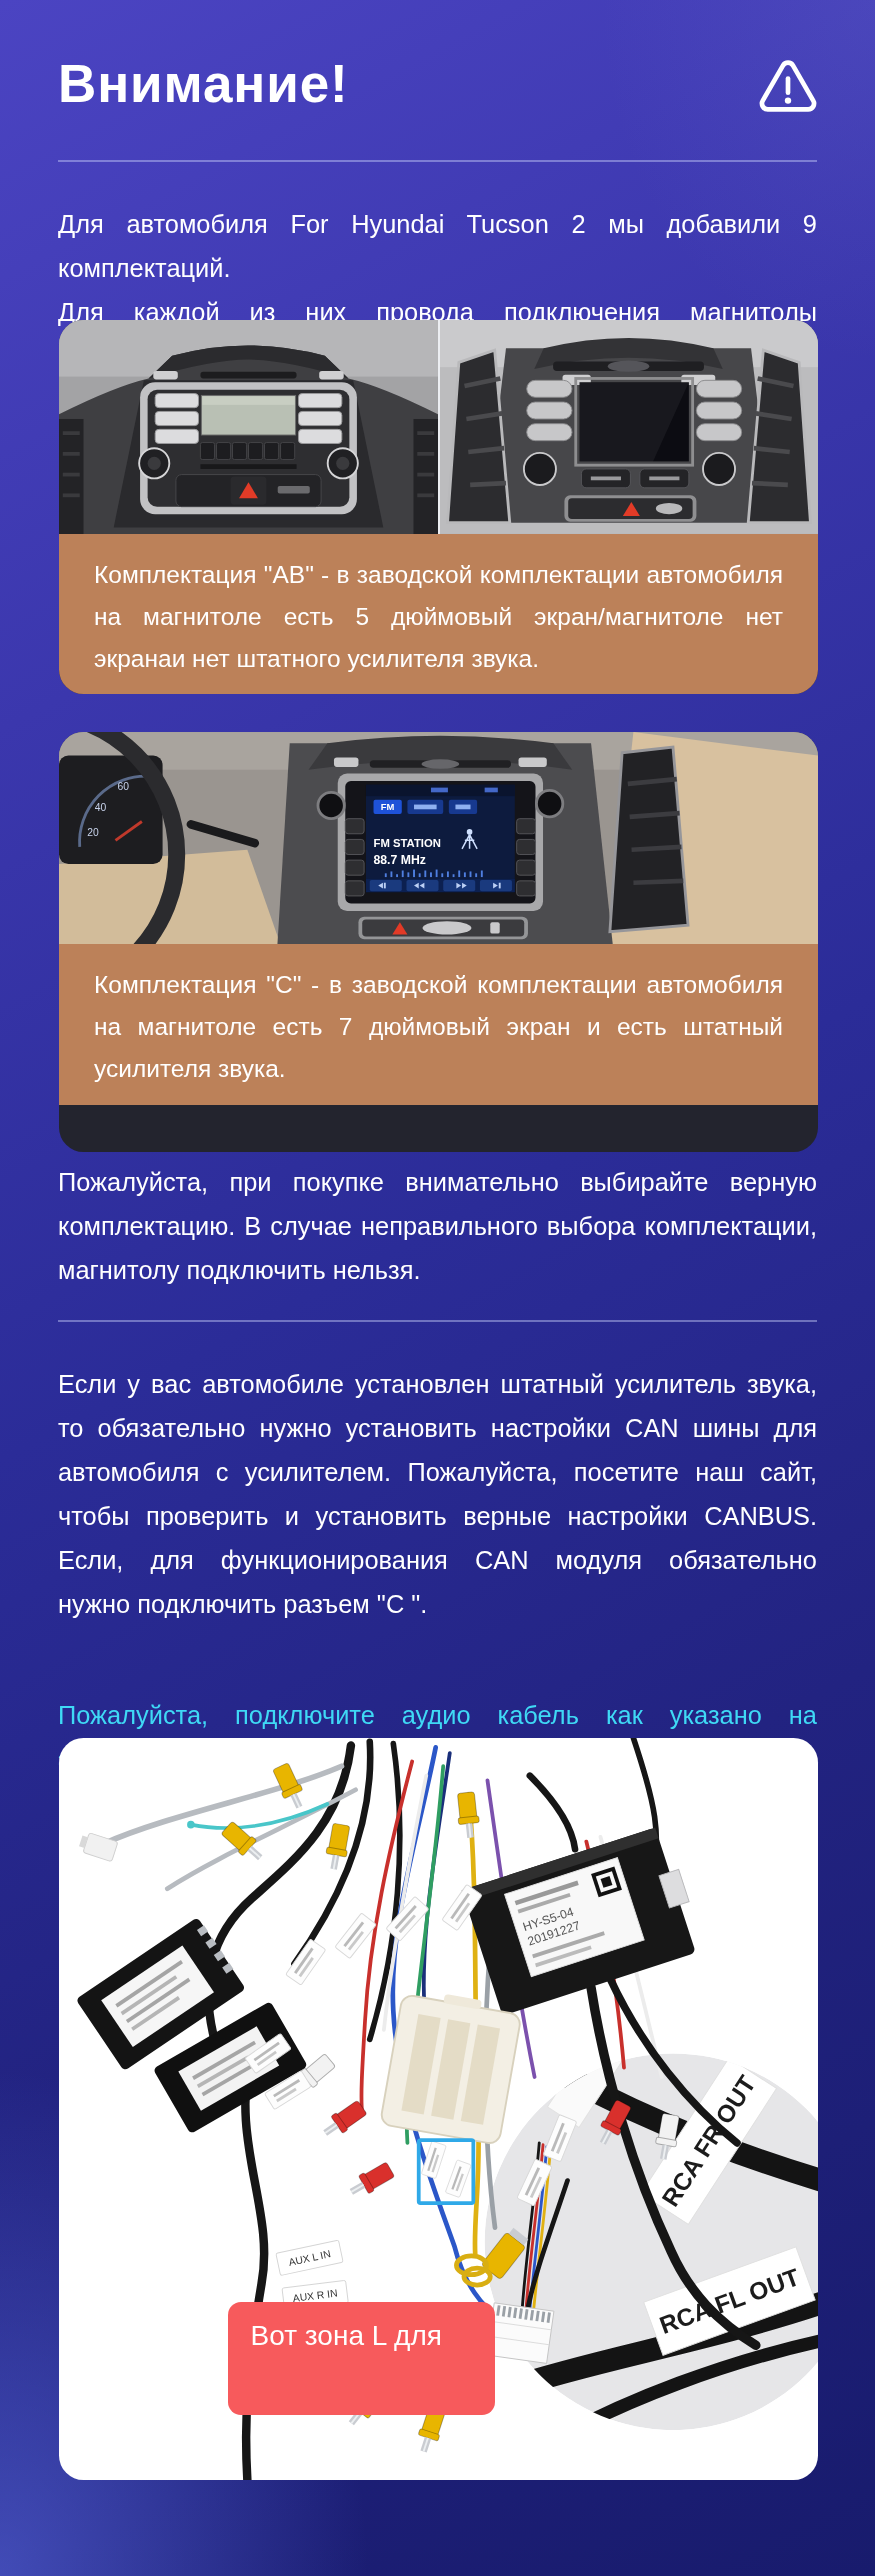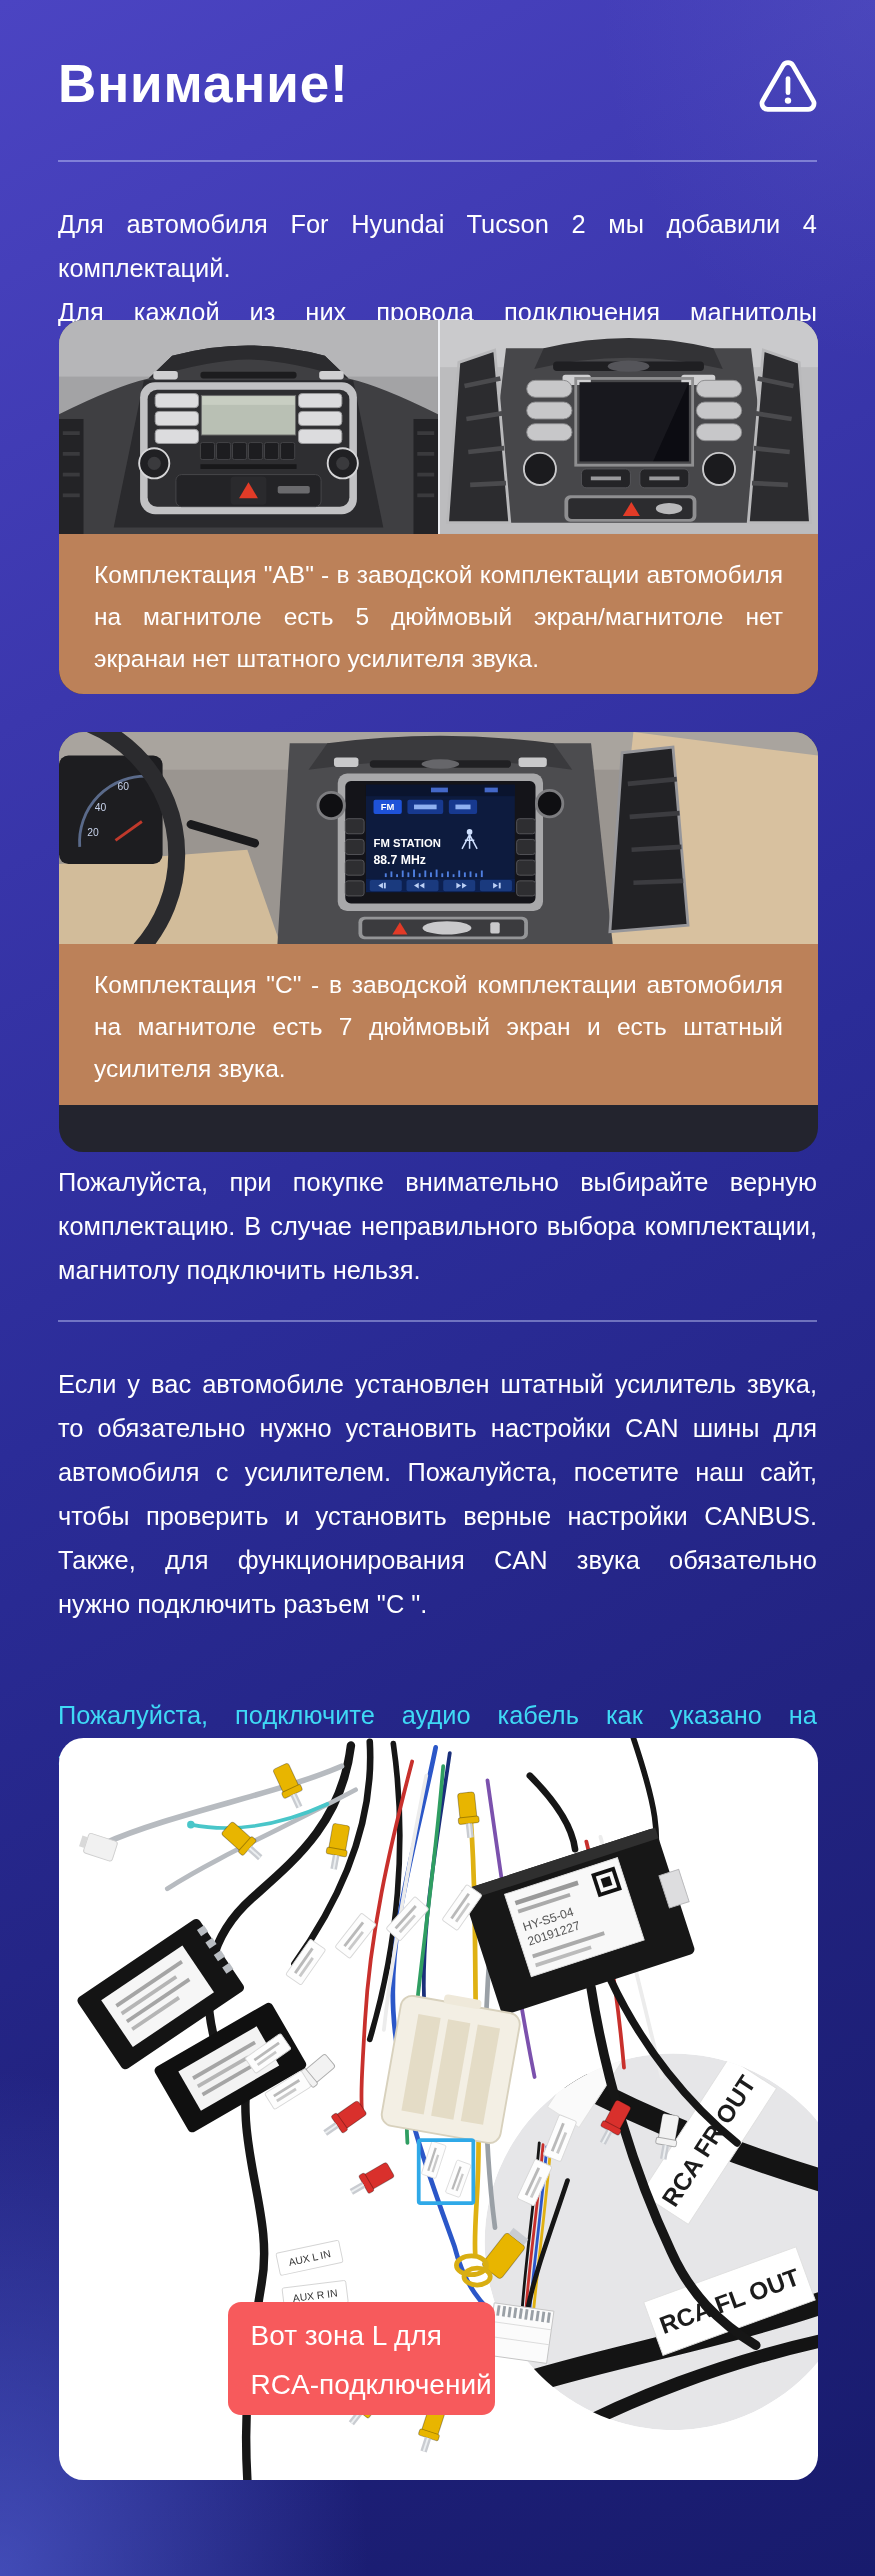--- a/index.html
+++ b/index.html
@@ -41,21 +41,21 @@
   <div class="abs warnicon">
     <svg viewBox="0 0 66 64" width="62" height="60">
       <path d="M27.6 9.2 a6.2 6.2 0 0 1 10.8 0 l21.5 37.4 a6.2 6.2 0 0 1 -5.4 9.3 h-43 a6.2 6.2 0 0 1 -5.4 -9.3 Z" fill="none" stroke="#ffffff" stroke-width="5" stroke-linejoin="round"></path>
       <line x1="33" y1="23" x2="33" y2="38" stroke="#ffffff" stroke-width="5" stroke-linecap="round"></line>
       <circle cx="33" cy="46.5" r="3.4" fill="#ffffff"></circle>
     </svg>
   </div>
   <div class="abs divider" style="top:160px"></div>
 
   <div class="abs textblock" style="top:202px">
-    <div class="jline">Для автомобиля For Hyundai Tucson 2 мы добавили 4 комплектаций.</div>
+    <div class="jline">Для автомобиля For Hyundai Tucson 2 мы добавили 9 комплектаций.</div>
     <div class="jline">Для каждой из них провода подключения магнитолы отличаются.</div>
   </div>
 
   <div class="abs card" id="card-ab" style="top:320px;height:374px">
     <div class="photorow">
       <div>
         <svg viewBox="0 0 402 227" width="379" height="214">
           <rect width="402" height="227" fill="#a3a3a5"></rect>
           <rect width="402" height="60" fill="#b6b6b8"></rect>
           <path d="M0,227 L0,100 Q60,70 95,62 L120,38 Q200,16 282,38 L307,62 Q342,70 402,100 L402,227 Z" fill="#3f3f42"></path>
@@ -294,21 +294,21 @@
     <div class="lline">магнитолу подключить нельзя.</div>
   </div>
 
   <div class="abs divider" style="top:1320px"></div>
 
   <div class="abs textblock" style="top:1362px">
     <div class="jline">Если у вас автомобиле установлен штатный усилитель звука,</div>
     <div class="jline">то обязательно нужно установить настройки CAN шины для</div>
     <div class="jline">автомобиля с усилителем. Пожалуйста, посетите наш сайт,</div>
     <div class="jline">чтобы проверить и установить верные настройки CANBUS.</div>
-    <div class="jline">Также, для функционирования CAN звука обязательно</div>
+    <div class="jline">Если, для функционирования CAN модуля обязательно</div>
     <div class="lline">нужно подключить разъем "C ".</div>
   </div>
 
   <div class="abs textblock cyan" style="top:1693px">
     <div class="jline">Пожалуйста, подключите аудио кабель как указано на</div>
     <div class="lline">экранаи.</div>
   </div>
 
   <div class="abs panel">
     <svg viewBox="0 0 806 788" width="759" height="742">
@@ -482,18 +482,17 @@
         <rect x="-34" y="-12" width="68" height="24" rx="2" fill="#ffffff" stroke="#d5d5d5"></rect>
         <text x="0" y="4" text-anchor="middle" font-size="11" fill="#333">AUX R IN</text>
       </g>
 
       <rect x="382" y="427" width="58" height="67" rx="2" fill="none" stroke="#2fa9e8" stroke-width="4"></rect>
     </svg>
 
     <div class="bubble-tail"></div>
     <div class="bubble">
       <div>Вот зона L для</div>
-      <div>RCA-подключений</div>
     </div>
   </div>
 
 </div>
 
 
 </body></html>

